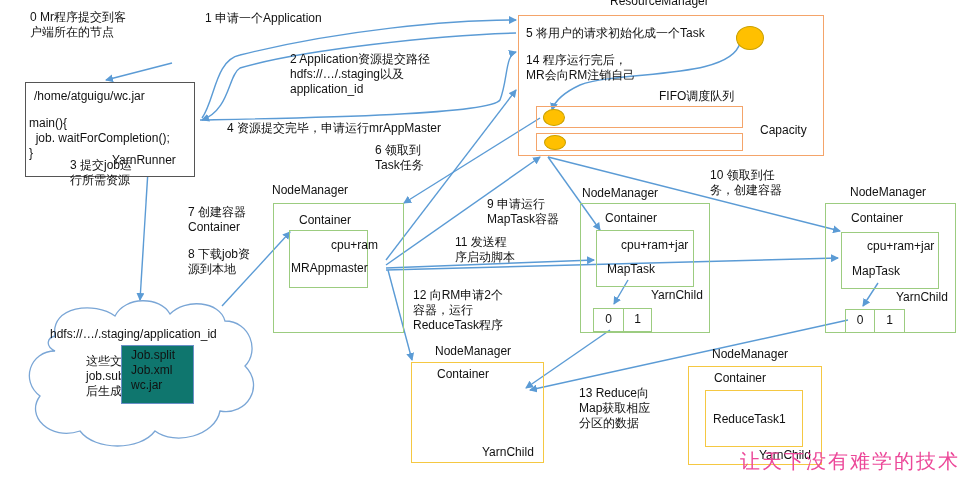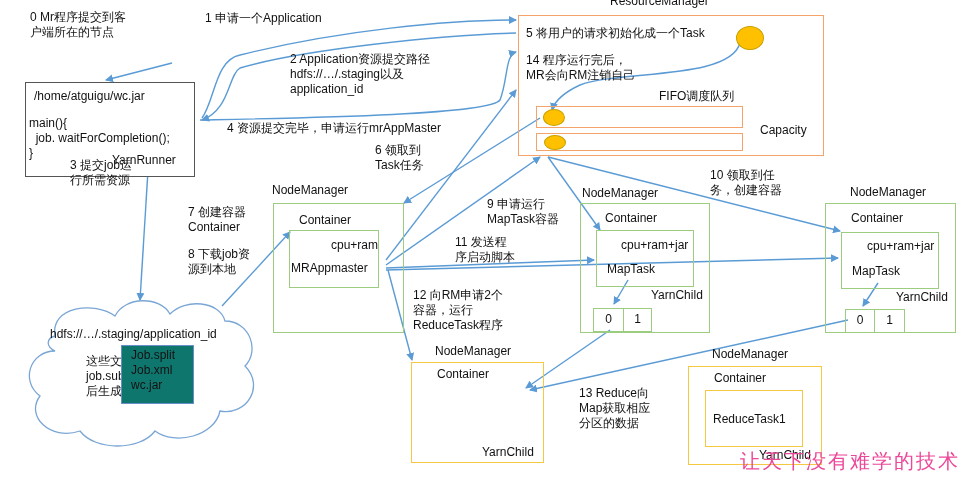--- a/index.html
+++ b/index.html
@@ -127,21 +127,21 @@
 后生成</div>
 <div class="box files" style="left:121px;top:345px;width:73px;height:59px;">
   <div class="txt" style="left:9px;top:2px;">Job.split</div>
   <div class="txt" style="left:9px;top:17px;">Job.xml</div>
   <div class="txt" style="left:9px;top:32px;">wc.jar</div>
 </div>
 
 <div class="txt" style="left:272px;top:183px;">NodeManager</div>
 <div class="box green" style="left:273px;top:203px;width:131px;height:130px;">
   <div class="txt" style="left:25px;top:9px;">Container</div>
-  <div class="box green" style="left:15px;top:26px;width:90px;height:58px;">
+  <div class="box green" style="left:15px;top:26px;width:79px;height:58px;">
     <div class="txt" style="left:41px;top:7px;">cpu+ram</div>
     <div class="txt" style="left:1px;top:30px;">MRAppmaster</div>
   </div>
 </div>
 
 <div class="txt" style="left:582px;top:186px;">NodeManager</div>
 <div class="box green" style="left:580px;top:203px;width:130px;height:130px;">
   <div class="txt" style="left:24px;top:7px;">Container</div>
   <div class="box green" style="left:15px;top:26px;width:98px;height:57px;">
     <div class="txt" style="left:24px;top:7px;">cpu+ram+jar</div>

